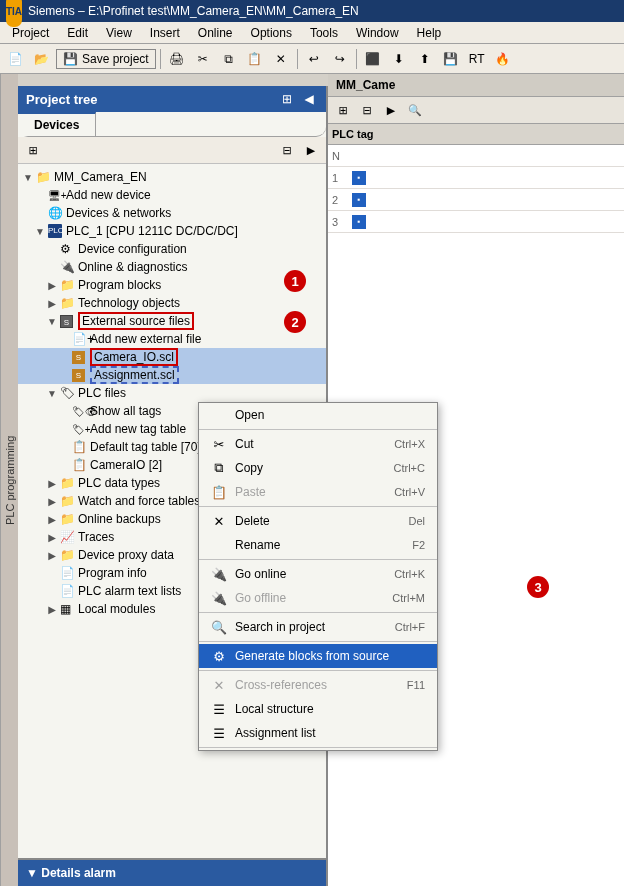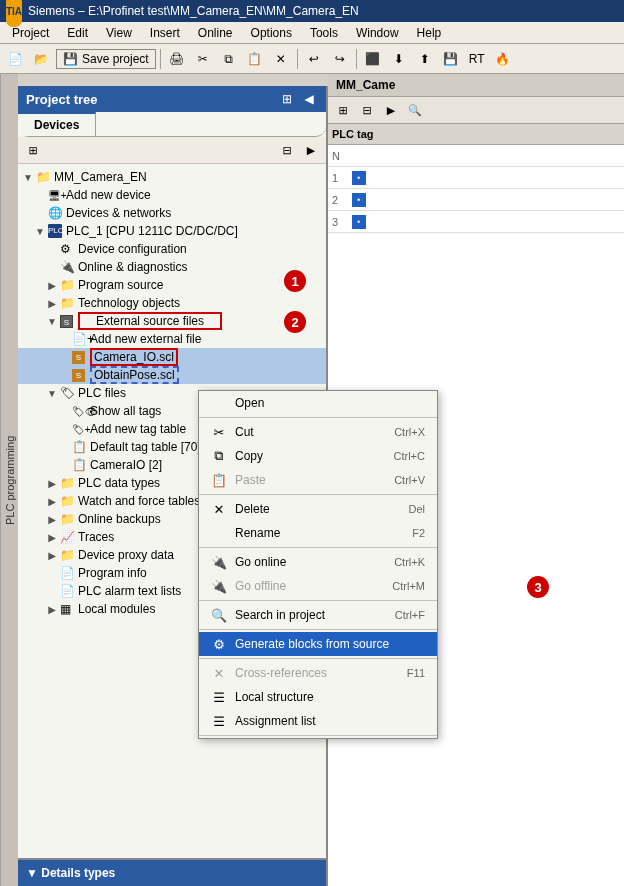--- a/index.html
+++ b/index.html
@@ -301,21 +301,21 @@
       padding: 0 8px;
       font-size: 12px;
       font-weight: bold;
       cursor: pointer;
     }
 
     
     .context-menu {
       position: absolute;
       left: 198px;
-      top: 316px;
+      top: 328px;
       width: 240px;
       background: #f5f5f0;
       border: 1px solid #888;
       box-shadow: 2px 2px 8px rgba(0,0,0,0.3);
       z-index: 100;
     }
     .ctx-item {
       display: flex;
       align-items: center;
       padding: 4px 12px;
@@ -483,38 +483,38 @@
         <span class="tree-indent" style="width:28px;"></span>
         <span class="tree-arrow"></span>
         <span class="tree-icon">🔌</span>
         <span class="tree-label">Online &amp; diagnostics</span>
       </div>
 
       <div class="tree-node">
         <span class="tree-indent" style="width:28px;"></span>
         <span class="tree-arrow">▶</span>
         <span class="tree-icon">📁</span>
-        <span class="tree-label">Program source</span>
+        <span class="tree-label">Program blocks</span>
       </div>
 
       <div class="tree-node">
         <span class="tree-indent" style="width:28px;"></span>
         <span class="tree-arrow">▶</span>
         <span class="tree-icon">📁</span>
         <span class="tree-label">Technology objects</span>
       </div>
 
       <div class="tree-node">
         <span class="tree-indent" style="width:28px;"></span>
         <span class="tree-arrow">▼</span>
         <span class="tree-icon" style="font-size:10px;">
           <span style="display:inline-block;width:13px;height:13px;background:#606060;color:white;font-size:8px;line-height:13px;text-align:center;border:1px solid #404040;">S</span>
         </span>
         <span class="tree-label">
-          <span style="border:2px solid #cc0000;padding:0 16px;">External source files</span>
+          <span style="border:2px solid #cc0000;padding:0 2px;">External source files</span>
         </span>
       </div>
 
       <div class="tree-node">
         <span class="tree-indent" style="width:40px;"></span>
         <span class="tree-arrow"></span>
         <span class="tree-icon">📄+</span>
         <span class="tree-label">Add new external file</span>
       </div>
 
@@ -529,21 +529,21 @@
         </span>
       </div>
 
       <div class="tree-node selected" style="background:#b0c8e8;">
         <span class="tree-indent" style="width:40px;"></span>
         <span class="tree-arrow"></span>
         <span class="tree-icon">
           <span style="display:inline-block;width:13px;height:13px;background:#c08020;font-size:8px;color:white;line-height:13px;text-align:center;">S</span>
         </span>
         <span class="tree-label">
-          <span style="border:2px dashed #4060c0;padding:0 2px;">ObtainPose.scl</span>
+          <span style="border:2px dashed #4060c0;padding:0 2px;">Assignment.scl</span>
         </span>
       </div>
 
       <div class="tree-node">
         <span class="tree-indent" style="width:28px;"></span>
         <span class="tree-arrow">▼</span>
         <span class="tree-icon">🏷</span>
         <span class="tree-label">PLC files</span>
       </div>
 
@@ -628,21 +628,21 @@
         <span class="tree-indent" style="width:28px;"></span>
         <span class="tree-arrow">▶</span>
         <span class="tree-icon">▦</span>
         <span class="tree-label">Local modules</span>
       </div>
 
     </div>
 
     <div class="details-section">
       <span>▼</span>&nbsp;
-      <span>Details types</span>
+      <span>Details alarm</span>
     </div>
   </div>
 
   <div class="right-panel">
     <div class="right-panel-header">
       <span>MM_Came</span>
     </div>
     <div class="right-panel-toolbar">
       <div class="tree-toolbar-btn">⊞</div>
       <div class="tree-toolbar-btn">⊟</div>

